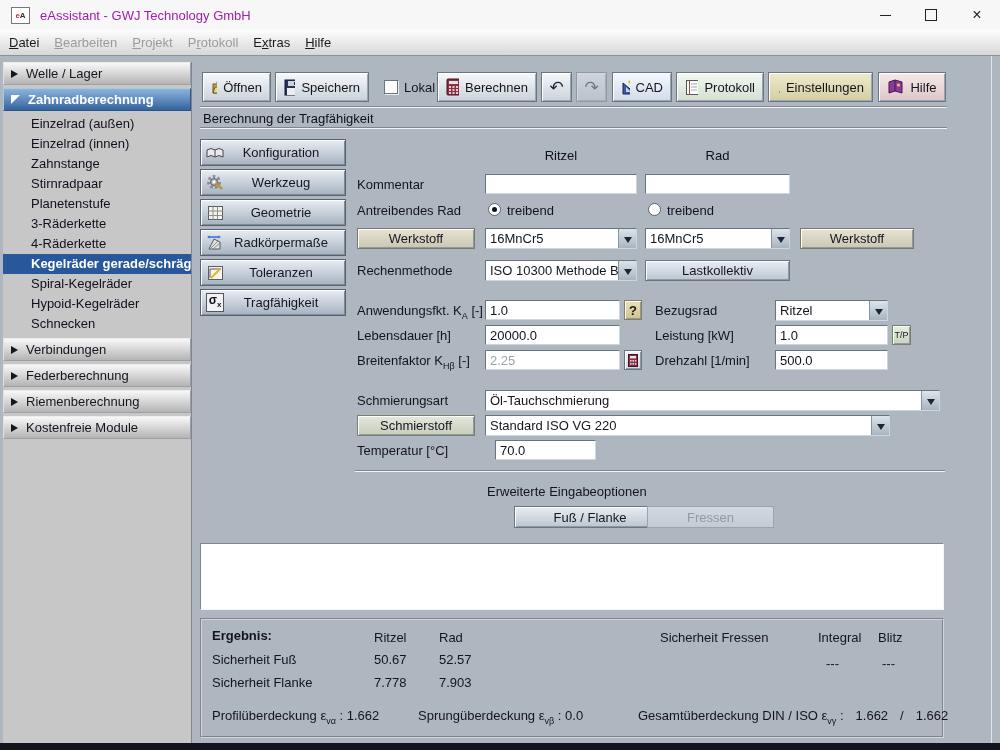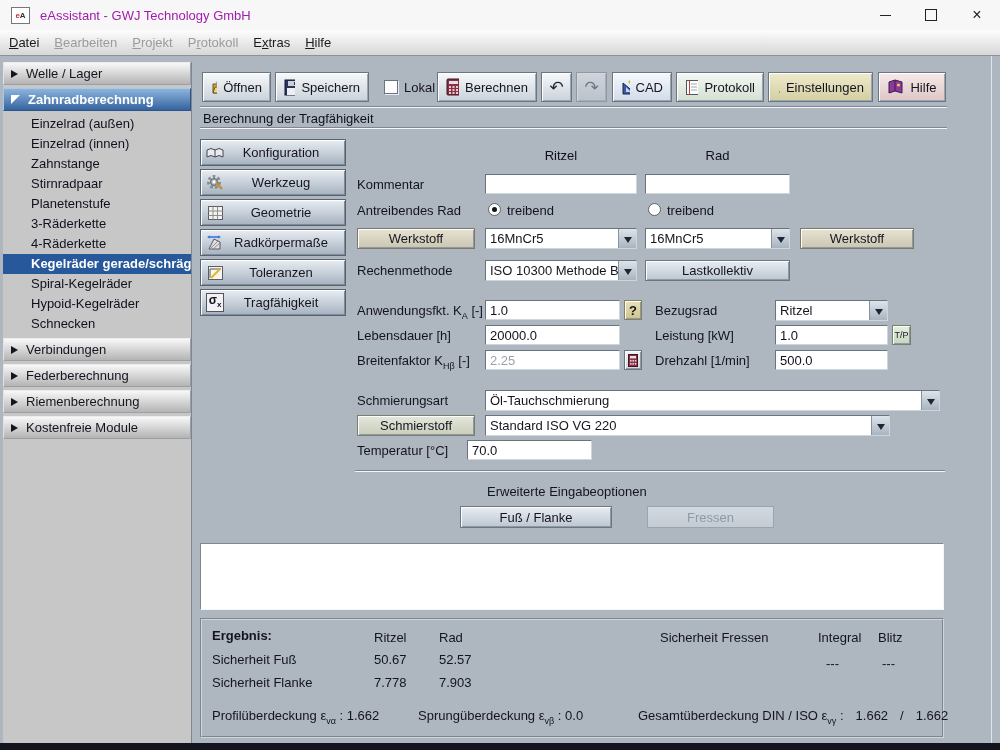--- a/index.html
+++ b/index.html
@@ -436,26 +436,26 @@
   <div class="fbtn sage" style="left:357px;top:359px;width:118px;">
       <span>Schmierstoff</span>
     </div>
   <div class="combo" style="left:485px;top:359px;width:405px;">
     <span class="ctext">Standard ISO VG 220</span>
     <span class="cbtn">
         <span class="carr"></span>
       </span>
   </div>
   <div class="flabel" style="left:357px;top:387px;">Temperatur [°C]</div>
-  <input class="tin" style="left: 467px; top: 384px; width: 125px;" value="70.0">
+  <input class="tin" style="left: 495px; top: 384px; width: 101px;" value="70.0">
 
   <div class="groove" style="left:355px;width:590px;top:414px;"></div>
 
   <div class="flabel" style="left:487px;top:428px;">Erweiterte Eingabeoptionen</div>
-  <div class="fbtn" style="left:460px;top:450px;width:152px;height:22px;">
+  <div class="fbtn" style="left:514px;top:450px;width:152px;height:22px;">
       <span>Fuß / Flanke</span>
     </div>
   <div class="fbtn disabled" style="left:647px;top:450px;width:127px;height:22px;">
       <span>Fressen</span>
     </div>
 
   <div class="msgbox"></div>
 
   <div class="results">
     <div class="rtext rbold" style="left:10px;top:8px;">Ergebnis:</div>

